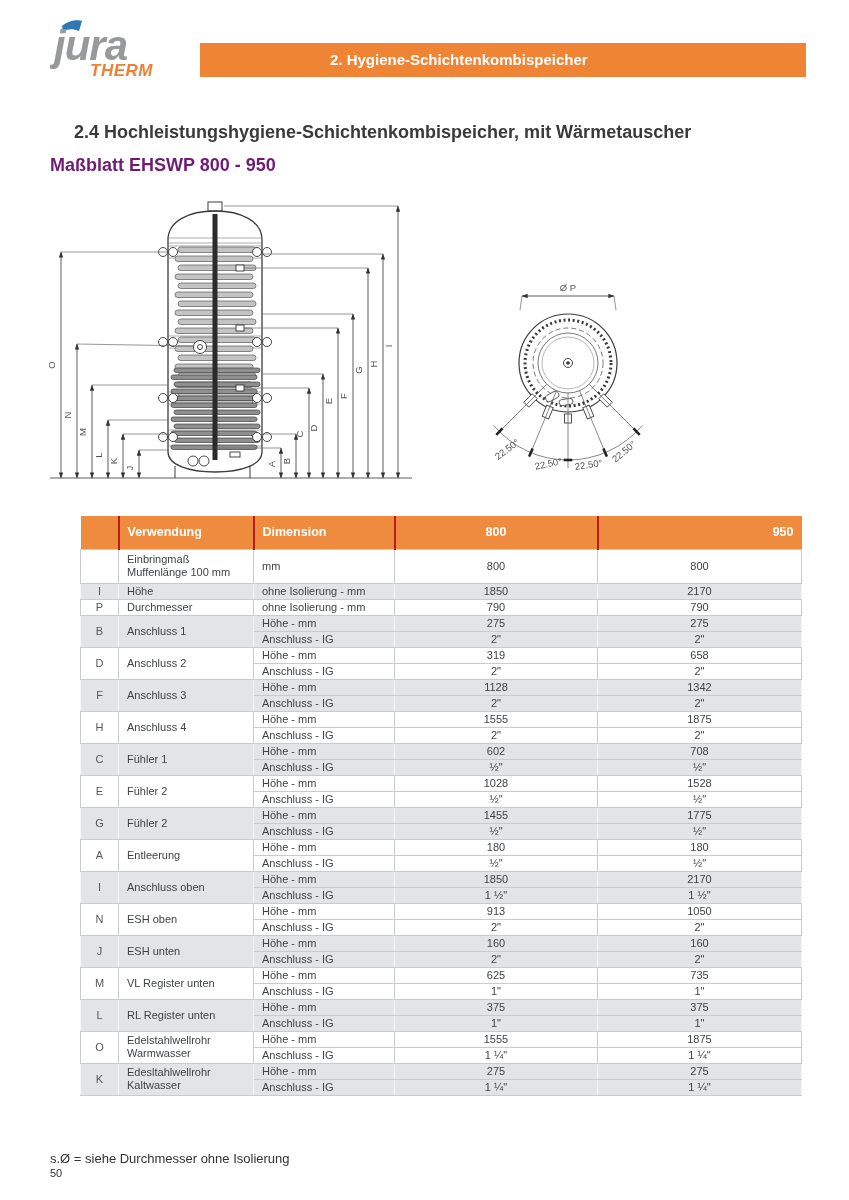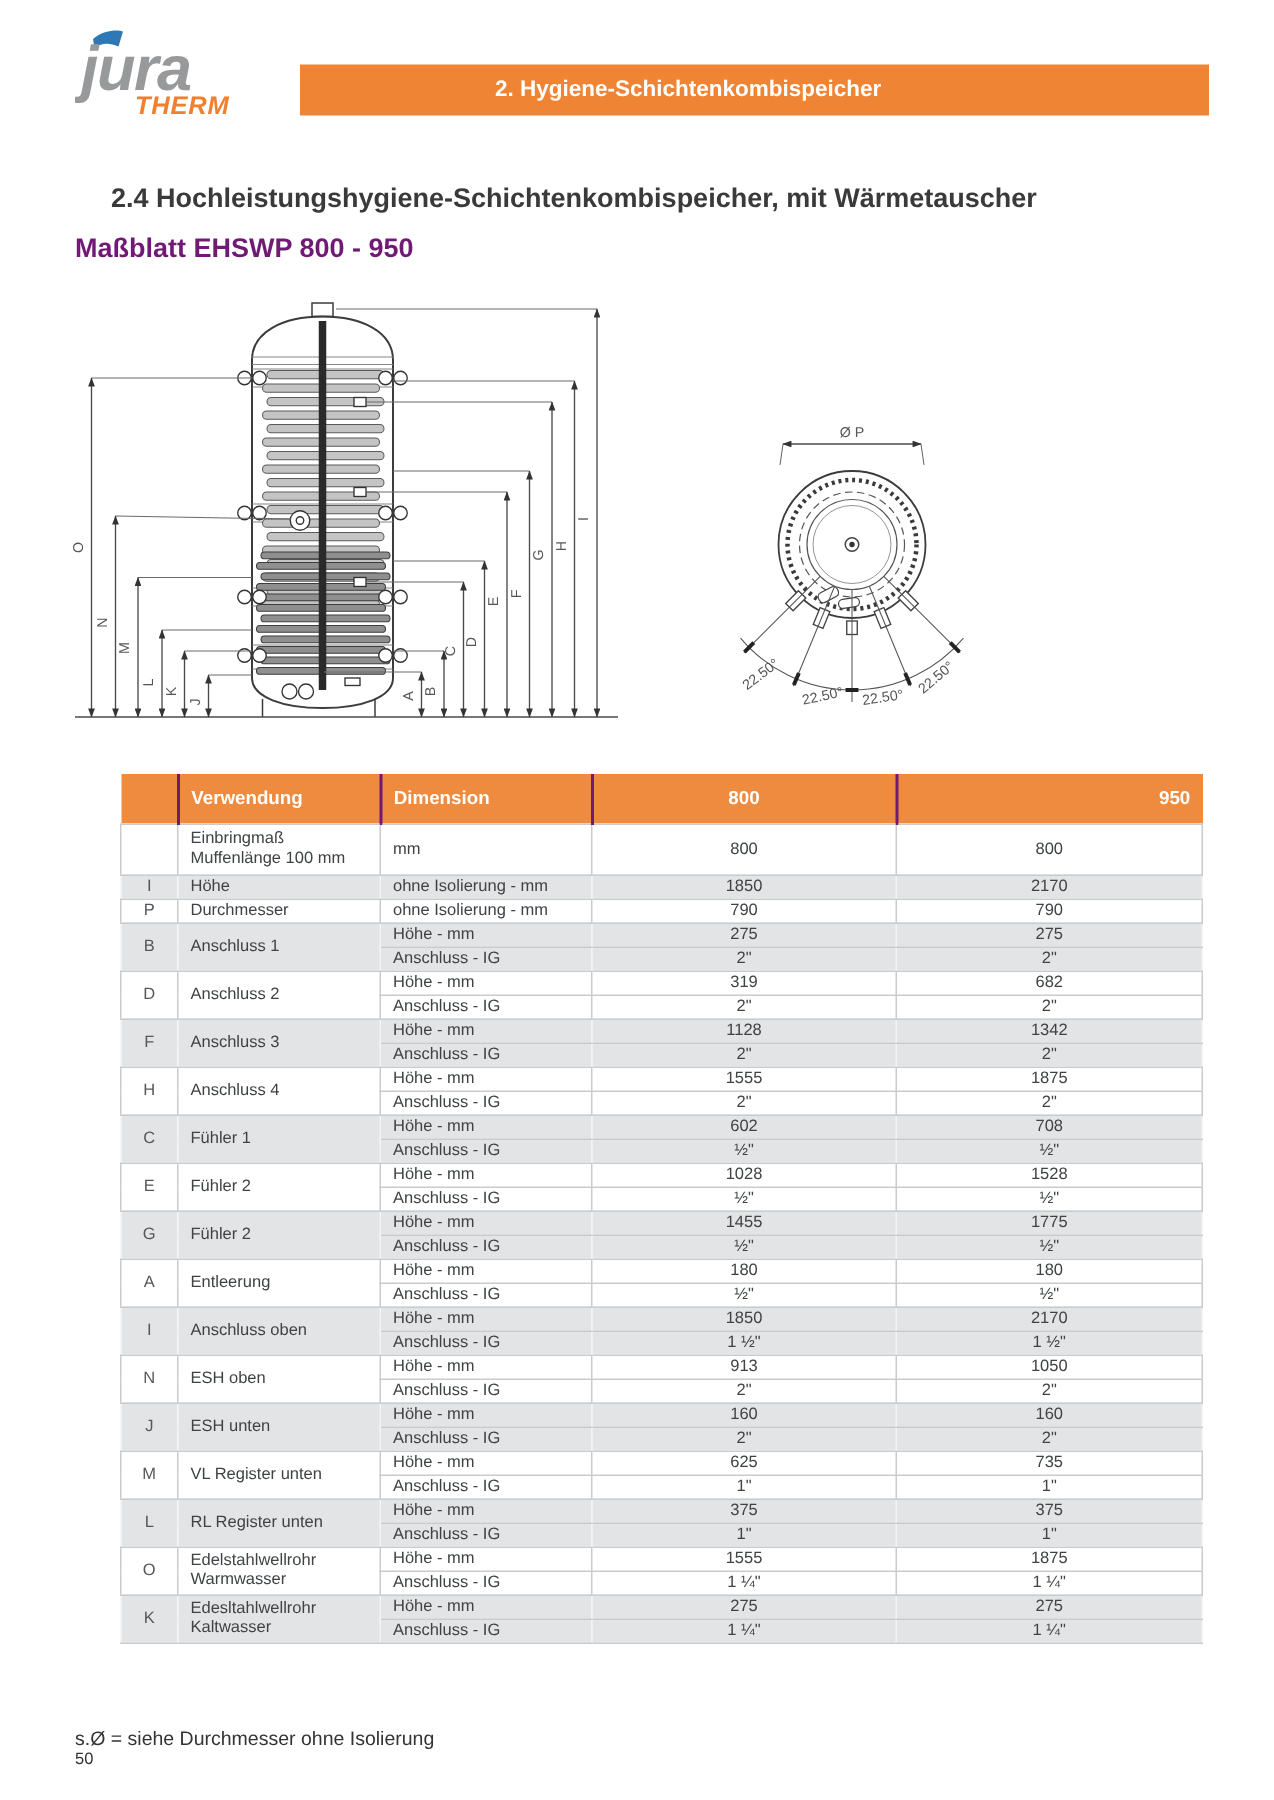--- a/index.html
+++ b/index.html
@@ -24,21 +24,21 @@
   .leader{stroke:#6a6a6a;stroke-width:0.7;}
   .outline{stroke:#3c3c3c;fill:none;}
   .dimtxt{font-size:9.5px;fill:#555;font-family:"Liberation Sans",sans-serif;}
   
   table.spec{
     position:absolute;left:80px;top:516px;width:721px;
     border-collapse:collapse;table-layout:fixed;font-size:11px;color:#3f4345;
   }
   table.spec th{
     background:var(--header_orange);color:#fff;font-size:12.5px;font-weight:bold;
-    height:33px;border-right:2px solid #701a75;padding:0 8px;box-sizing:border-box;
+    height:33px;border-right:2px solid #b91c1c;padding:0 8px;box-sizing:border-box;
   }
   table.spec th:last-child{border-right:none;text-align:right;}
   th.al{text-align:left;}
   table.spec td{
     border:1px solid #c9cbcd;height:16px;line-height:13px;padding:1px 8px;
     box-sizing:border-box;background:#fff;
   }
   tbody.g1 td{background:var(--row_gray);border-left-color:#f4f4f4;border-right-color:#f4f4f4;}
   td.gfirst{border-top:3px solid #fff;}
   td.letter{text-align:center;color:#55585a;padding:1px 2px;}
@@ -322,21 +322,21 @@
         <td class="val">2"</td>
         <td class="val">2"</td>
       </tr>
     </tbody>
     <tbody class="g0">
       <tr>
         <td class="letter gfirst" rowspan="2">D</td>
         <td class="name gfirst" rowspan="2">Anschluss 2</td>
         <td class="dim gfirst">Höhe - mm</td>
         <td class="val gfirst">319</td>
-        <td class="val gfirst">682</td>
+        <td class="val gfirst">658</td>
       </tr>
       <tr>
         <td class="dim">Anschluss - IG</td>
         <td class="val">2"</td>
         <td class="val">2"</td>
       </tr>
     </tbody>
     <tbody class="g1">
       <tr>
         <td class="letter gfirst" rowspan="2">F</td>

